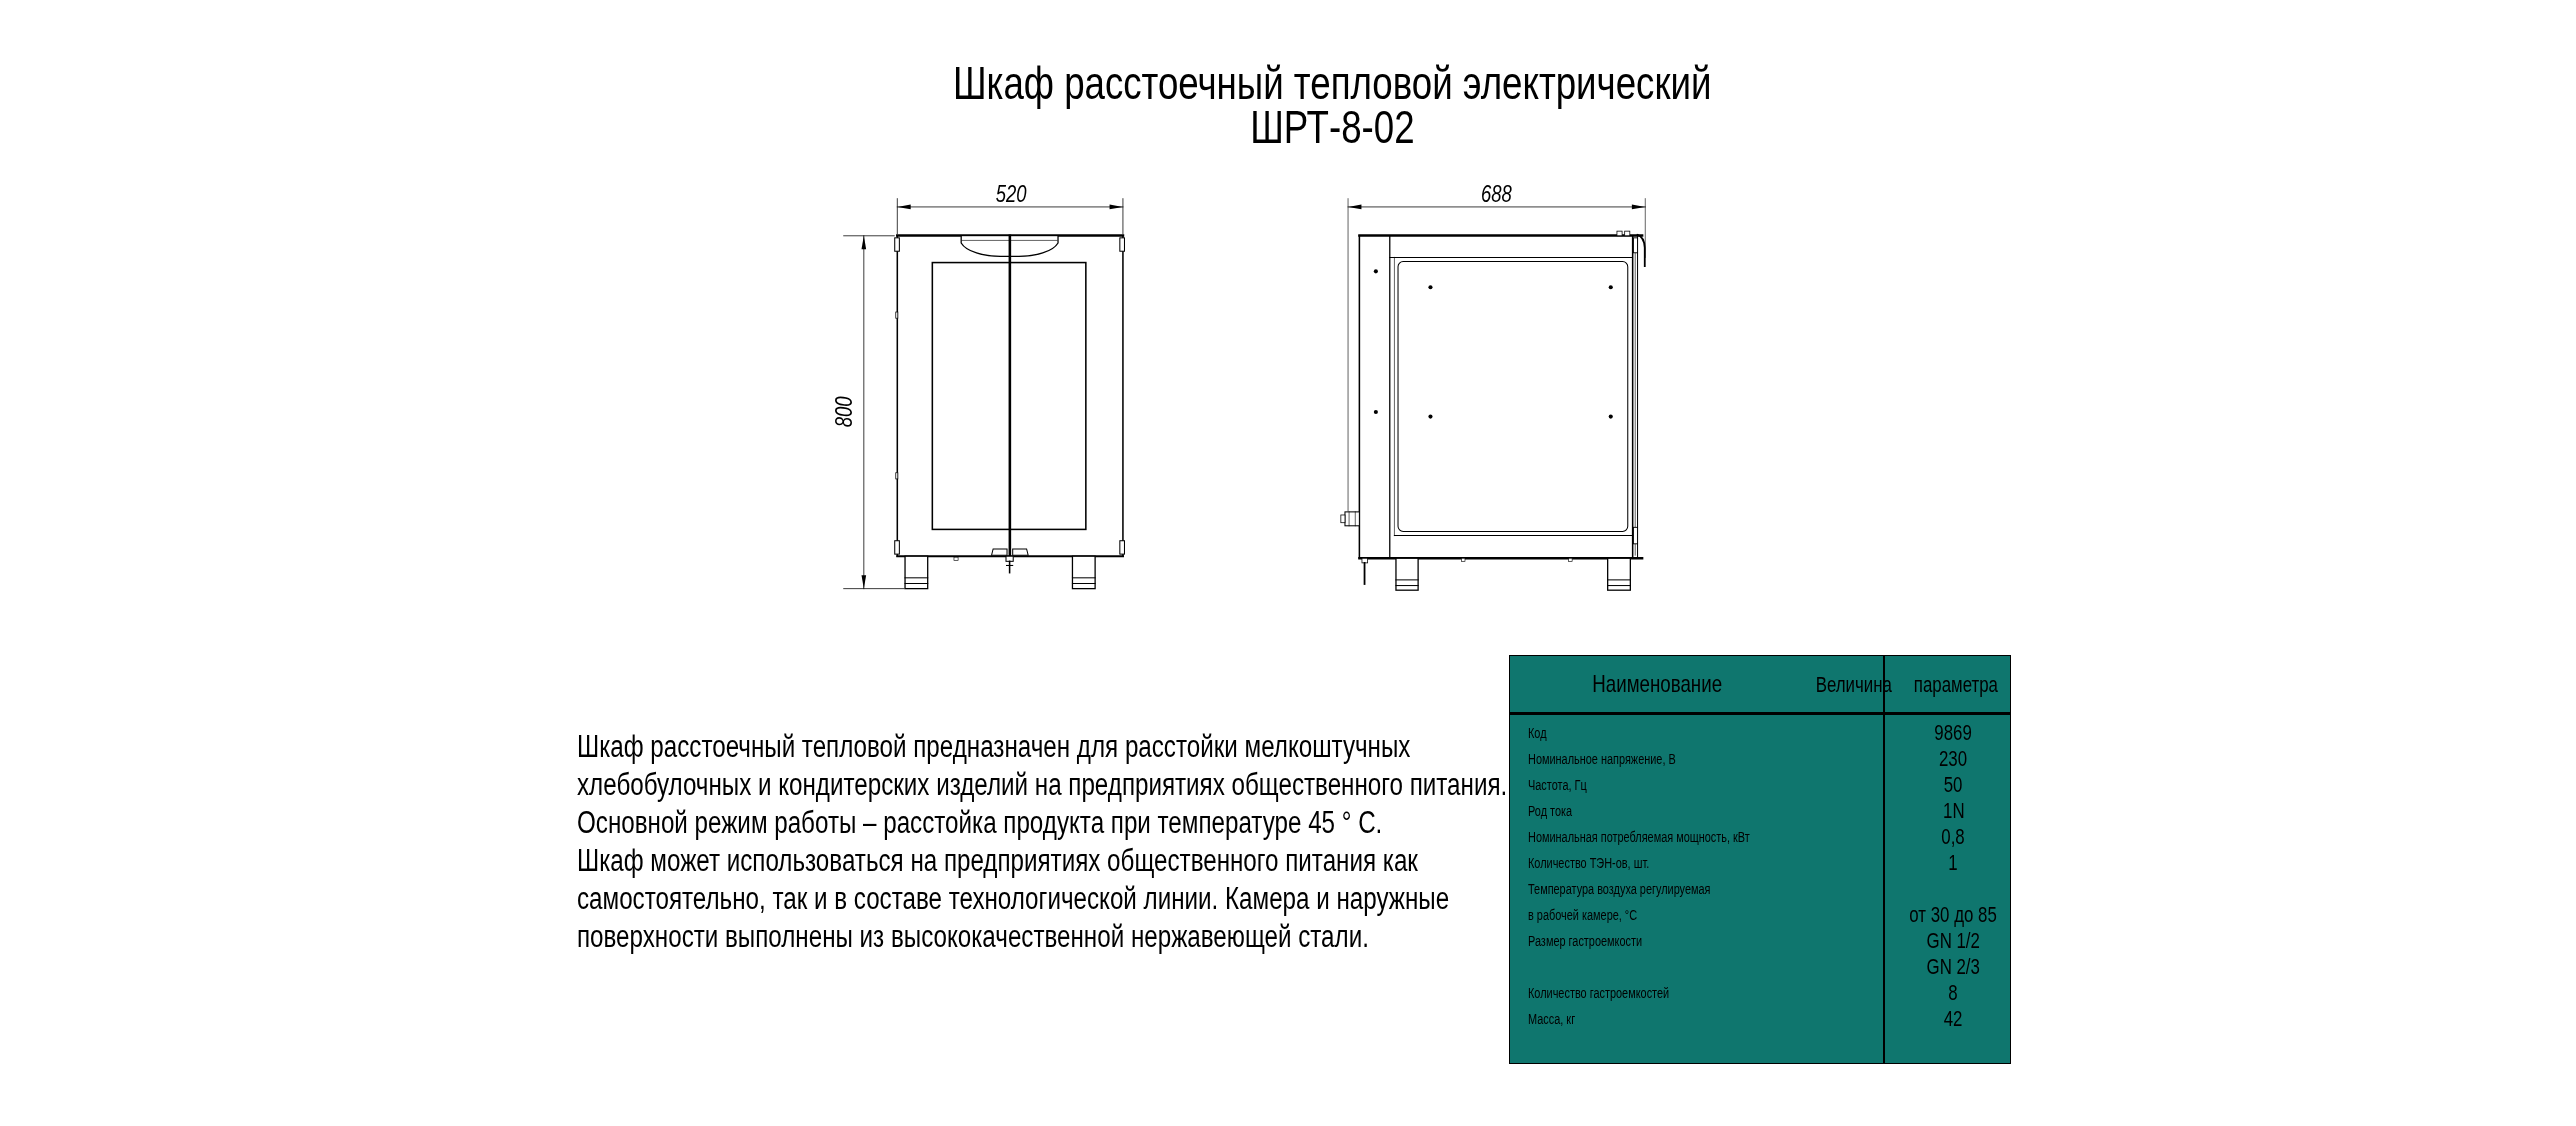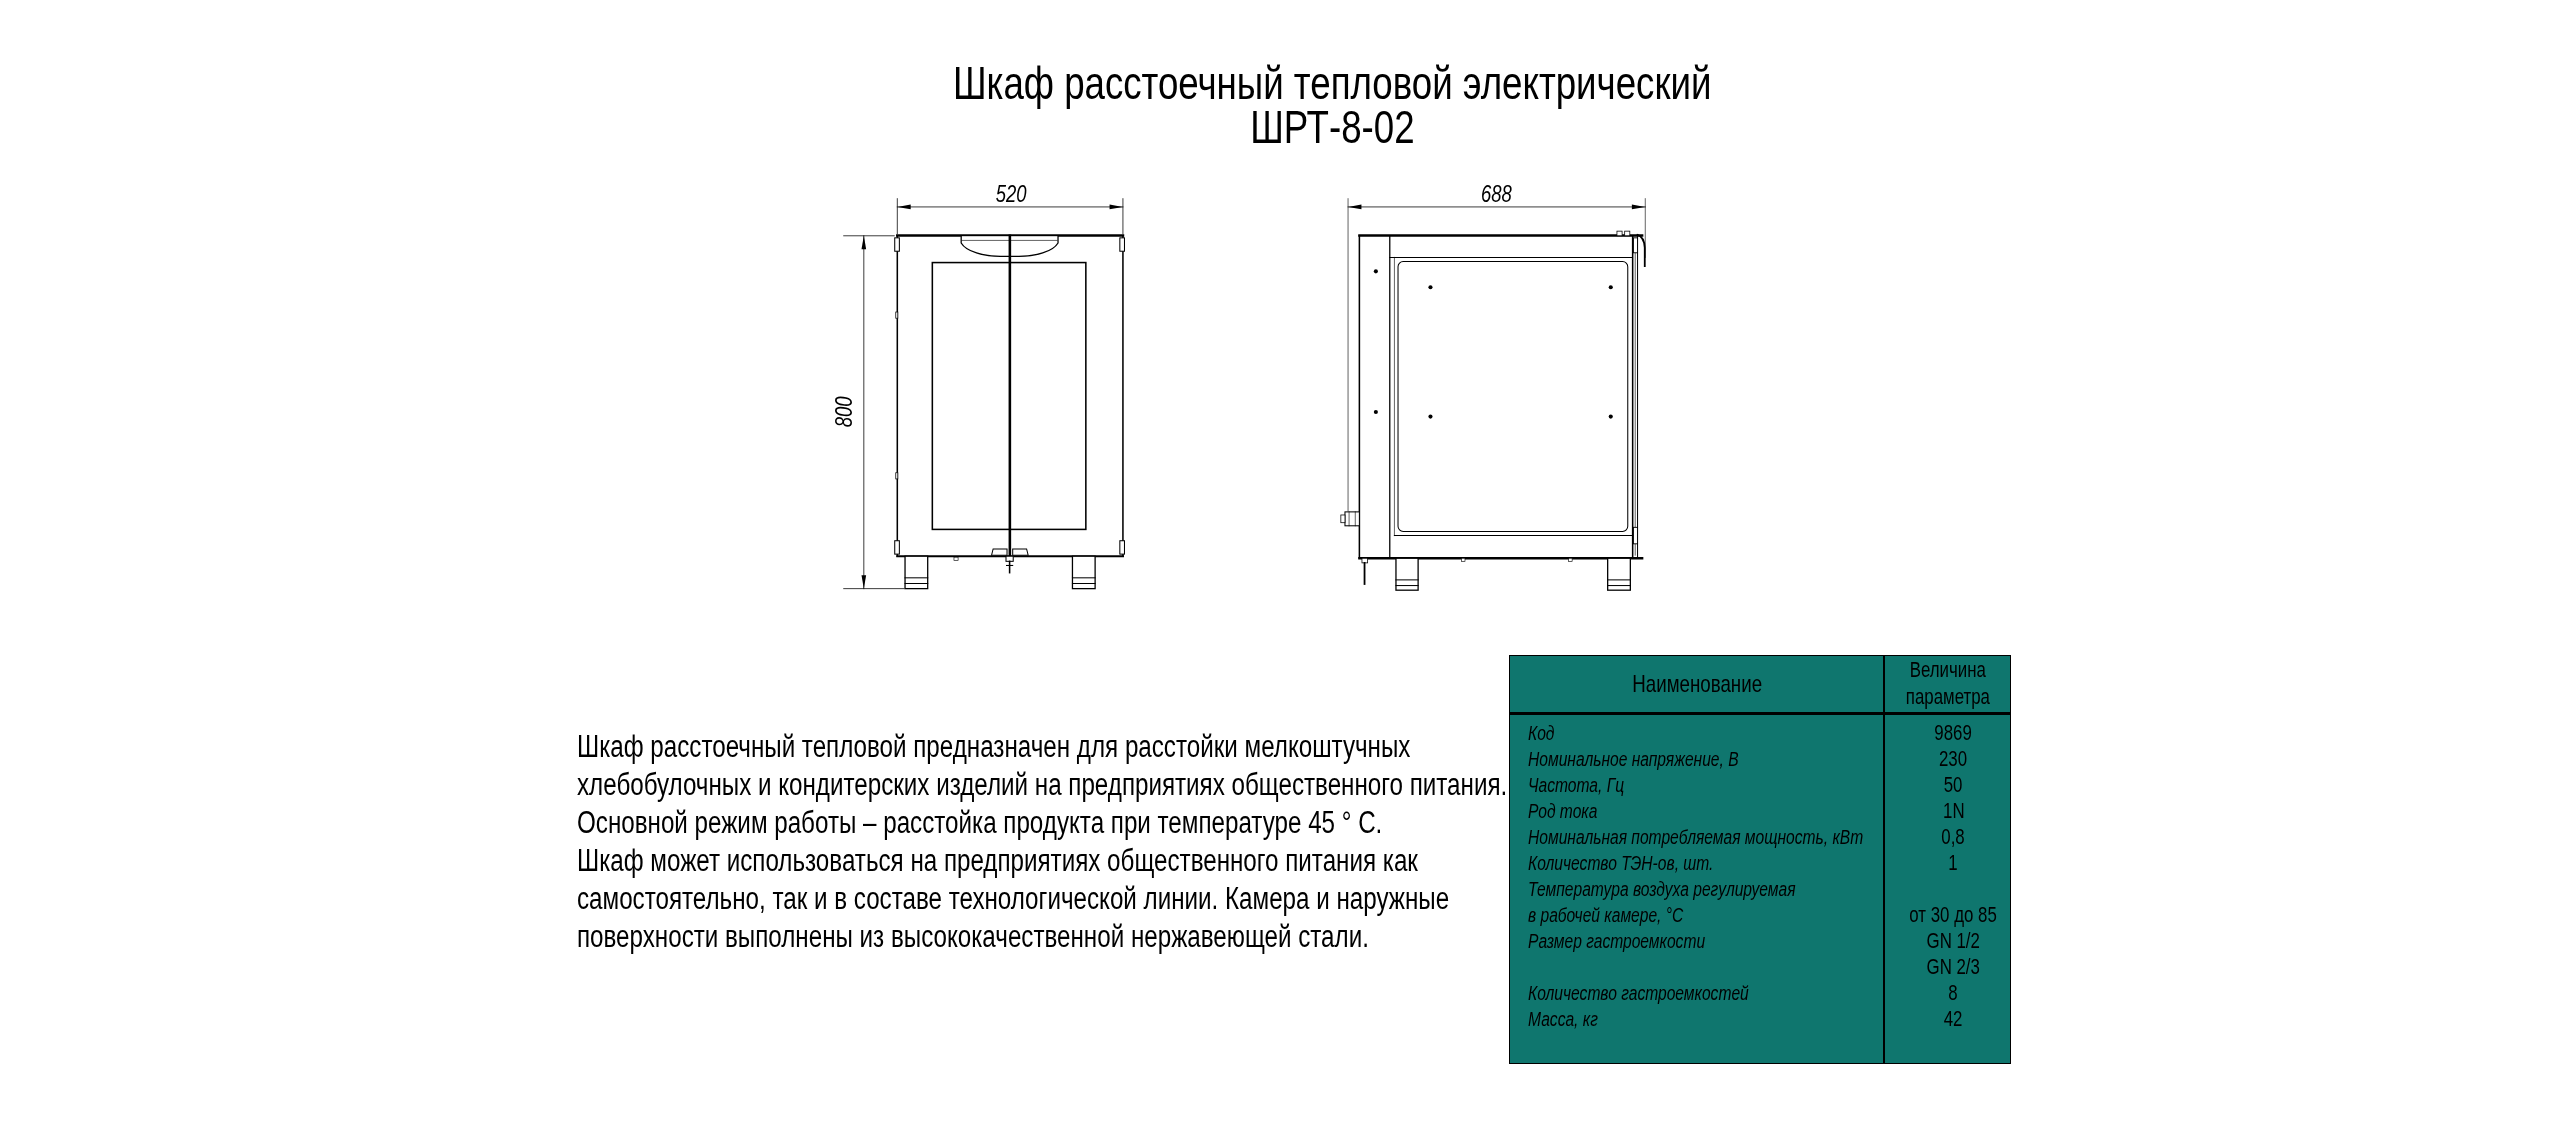--- a/index.html
+++ b/index.html
@@ -30,24 +30,24 @@
 
   
   .spec-table{
     position:absolute;left:1509px;top:655px;width:502px;height:409px;
     border:1.5px solid #000;box-sizing:border-box;background:#0f766e;
   }
   .spec-vdivider{position:absolute;left:373px;top:0;bottom:0;width:1.5px;background:#000;}
   .spec-hsep{position:absolute;left:0;right:0;top:56px;height:2.6px;background:#000;}
   .spec-head{position:absolute;left:0;top:0;width:100%;height:56px;display:flex;}
   .spec-head-name{width:375px;display:flex;align-items:center;justify-content:center;font-size:24px;}
-  .spec-head-value{flex:1;display:flex;flex-direction:column;align-items:center;font-size:21.6px;line-height:27px;}
+  .spec-head-value{flex:1;display:flex;flex-direction:row;align-items:center;justify-content:center;font-size:21.6px;line-height:27px;}
   .spec-rows{position:absolute;left:0;right:0;top:59px;bottom:0;padding-top:5.2px;}
   .trow{height:26px;display:flex;align-items:center;}
-  .tlabel{width:375px;box-sizing:border-box;padding-left:17.5px;font-size:20px;display:flex;align-items:center;font-style:italic;}
+  .tlabel{width:375px;box-sizing:border-box;padding-left:17.5px;font-size:14px;display:flex;align-items:center;}
   .tvalue{flex:1;display:flex;align-items:center;justify-content:center;font-size:21.6px;padding-left:12px;}
 
   svg{position:absolute;overflow:visible;}
   svg text{font-family:"Liberation Sans", sans-serif;}
   .dim-text{font-size:46px;font-style:italic;fill:#000;}
 </style>
 </head>
 <body>
 
 <div id="canvas">

